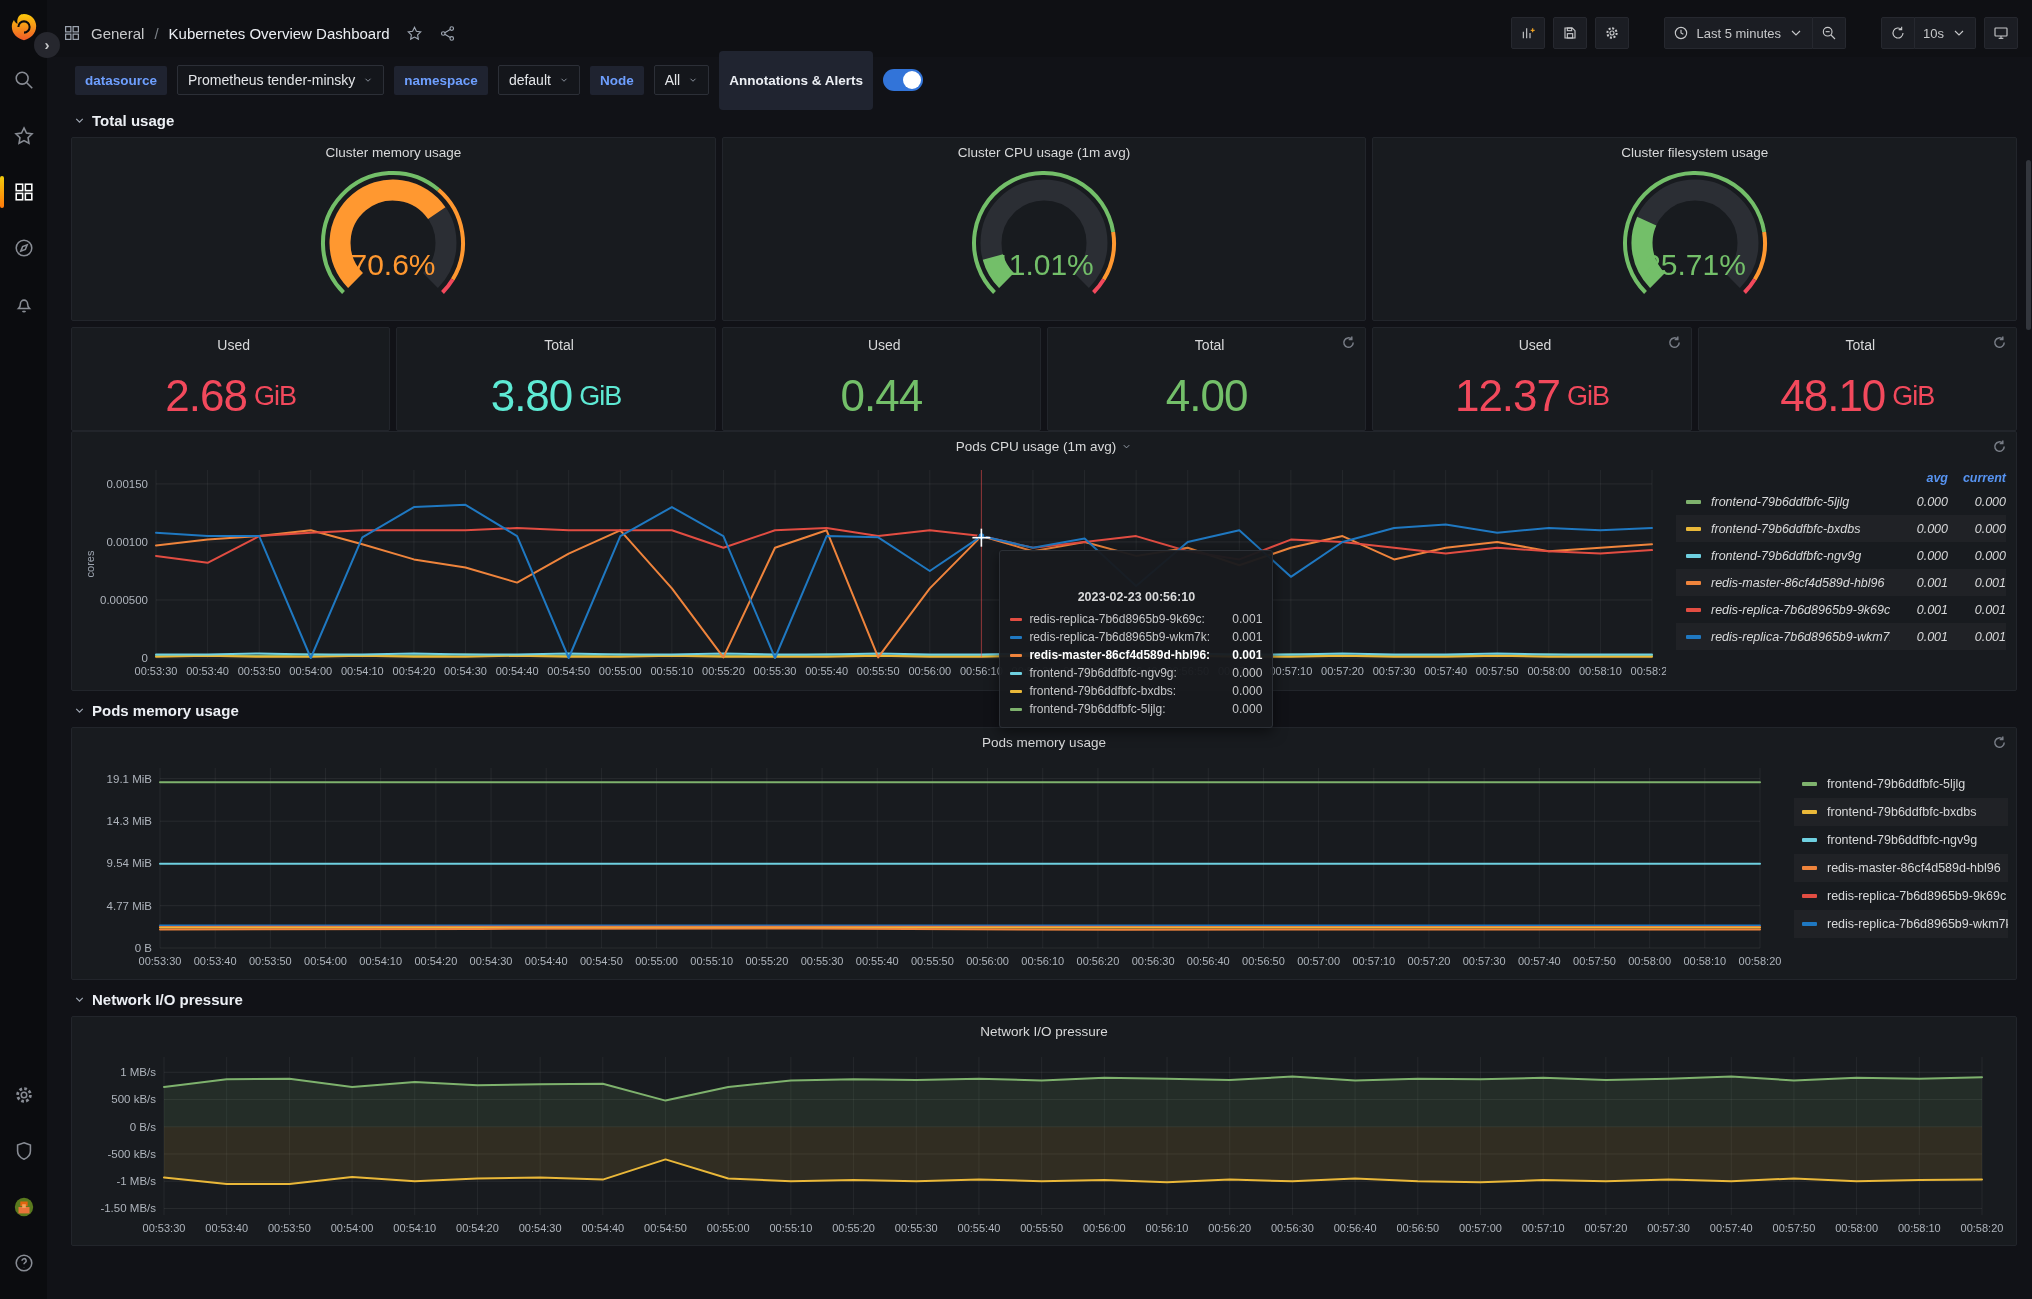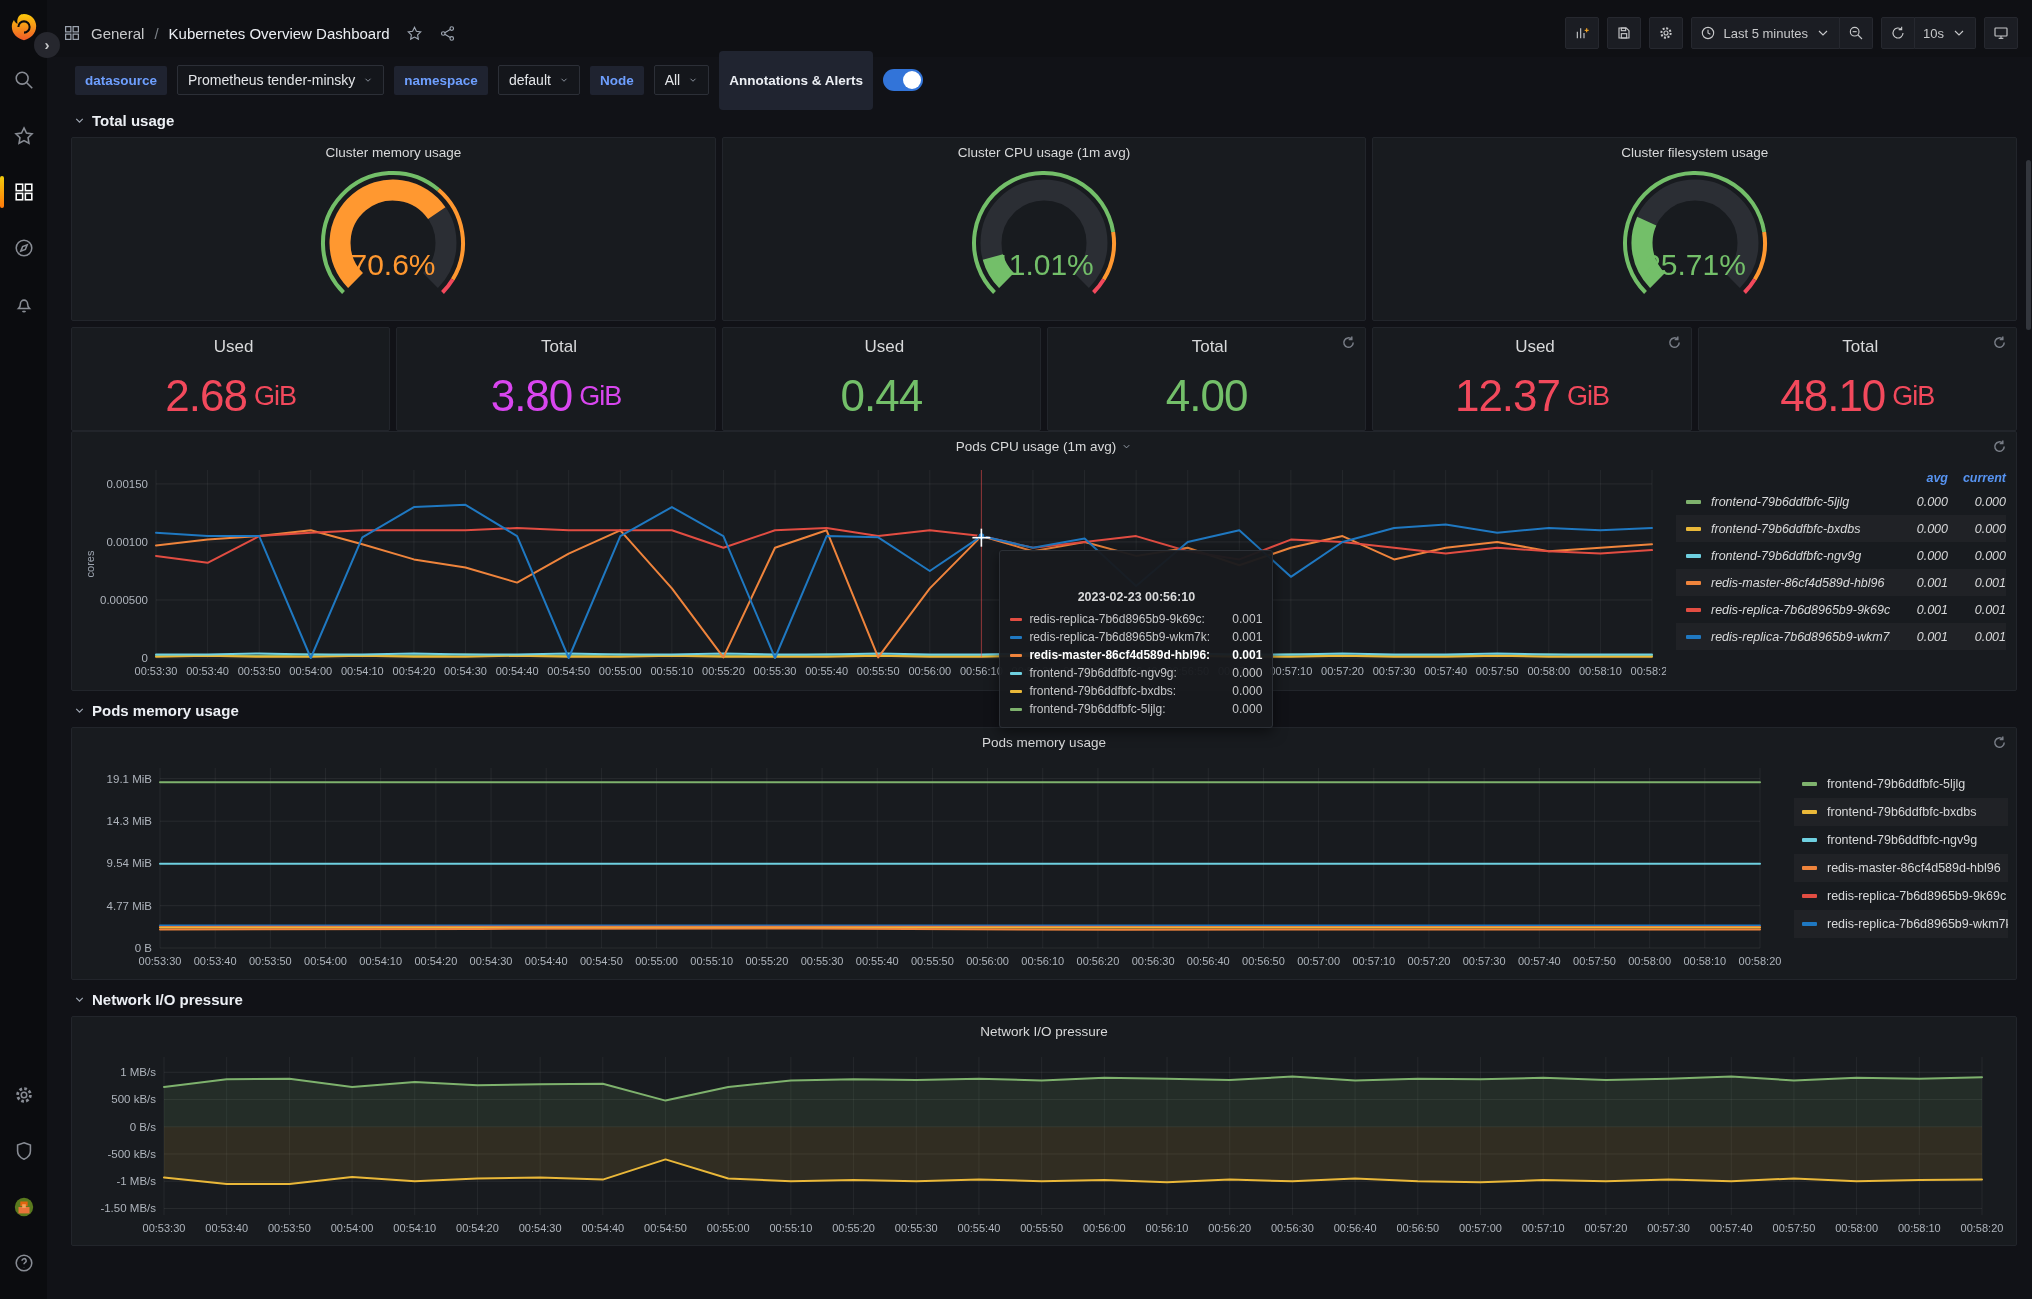--- a/index.html
+++ b/index.html
@@ -32,21 +32,21 @@
   .crumb-sep { color:#7b8087; font-size:15px; }
   .crumb-title { font-size:15px; color:#eceff4; }
   .crumb-ico { width:17px; height:17px; stroke:#9fa7b3; fill:none; stroke-width:1.6; margin-left:6px; cursor:pointer; }
   .tb-right { margin-left:auto; display:flex; align-items:center; gap:8px; }
   .tb-btn { height:32px; min-width:32px; background:#1b1d23; border:1px solid #26282f; border-radius:2px;
     display:flex; align-items:center; justify-content:center; gap:7px; color:#c7c8ca; font-size:13px;
     padding:0 8px; cursor:pointer; }
   .tb-btn svg { width:16px; height:16px; stroke:#c7c8ca; fill:none; stroke-width:1.7; }
   .tb-group { display:flex; }
   .tb-group .tb-btn { border-radius:0; }
-  .tb-group .tb-btn:first-child { border-radius:2px 0 0 2px; }
+  .tb-group .tb-btn:first-child { border-radius:2px 0 0 2px;margin-left:27px; }
   .tb-group .tb-btn:last-child { border-radius:0 2px 2px 0; border-left:none; }
   .caret { width:10px; height:10px; stroke:#9fa7b3; fill:none; stroke-width:2; }
 
   
   .varbar { height:46px; display:flex; align-items:center; gap:10px; padding:0 16px 0 28px; background:#111217; }
   .vlabel { background:#1f2330; color:#6e9fff; font-size:13.5px; font-weight:bold; padding:7px 10px;
     border-radius:2px; cursor:default; }
   .vvalue { background:#14161b; border:1px solid #2c2f37; color:#e3e5e8; font-size:14px; padding:6px 10px;
     border-radius:2px; display:flex; align-items:center; gap:8px; cursor:pointer; }
   .vchip { background:#202430; color:#eceff4; font-size:13.5px; font-weight:bold; padding:22px 10px; border-radius:4px; }
@@ -64,21 +64,21 @@
   .ptitle { position:absolute; top:7px; left:0; right:0; text-align:center; font-size:13.5px; font-weight:500;
     color:#d8d9da; cursor:pointer; display:flex; justify-content:center; align-items:center; gap:5px; }
   .ptitle svg { width:11px; height:11px; stroke:#9fa7b3; fill:none; stroke-width:2; }
   .prefresh { position:absolute; top:7px; right:9px; width:15px; height:15px; cursor:pointer; }
   .prefresh svg { width:15px; height:15px; stroke:#777c85; fill:none; stroke-width:1.6; }
 
   .gauges { height:184px; }
   .gauges .panel { flex:1; display:flex; align-items:center; justify-content:center; }
   .stats { height:104px; margin-top:6px; }
   .stats .panel { flex:1; }
-  .stat-label { position:absolute; top:9px; left:6px; right:0; text-align:center; font-size:17px; font-weight:500; }
+  .stat-label { position:absolute; top:9px; left:6px; right:0; text-align:center; font-size:14px; font-weight:500; }
   .stat-value { position:absolute; top:34px; left:0; right:0; bottom:0; display:flex; align-items:center;
     justify-content:center; font-size:44px; font-weight:500; letter-spacing:-1px; }
   .stat-value .unit { font-size:27px; margin-left:7px; font-weight:500; }
 
   .bigpanel { margin-bottom:2px; }
   #cpu-panel { height:260px; }
   #mem-panel { height:253px; }
   #net-panel { height:230px; }
   .chart-svg { position:absolute; }
   svg text { font-family:"Liberation Sans", sans-serif; }
@@ -354,21 +354,21 @@
             </svg>
           </div>
         </div>
       <div class="row stats" id="stats">
           <div class="panel">
             <div class="stat-label">Used</div>
             <div class="stat-value" style="color:#F2495C">2.68<span class="unit">GiB</span></div>
           </div>
           <div class="panel">
             <div class="stat-label">Total</div>
-            <div class="stat-value" style="color:#d946ef">3.80<span class="unit">GiB</span></div>
+            <div class="stat-value" style="color:#5eead4">3.80<span class="unit">GiB</span></div>
           </div>
           <div class="panel">
             <div class="stat-label">Used</div>
             <div class="stat-value" style="color:#73BF69">0.44</div>
           </div>
           <div class="panel">
             <div class="stat-label">Total</div>
             <div class="prefresh"><svg viewBox="0 0 16 16" style="width:15px;height:15px;stroke:#777c85;fill:none;stroke-width:1.6;">
                 <path d="M13 8A5 5 0 1 1 11.5 4.5"></path>
                 <polyline points="11.5,1.5 11.5,4.8 8.2,4.8"></polyline>

